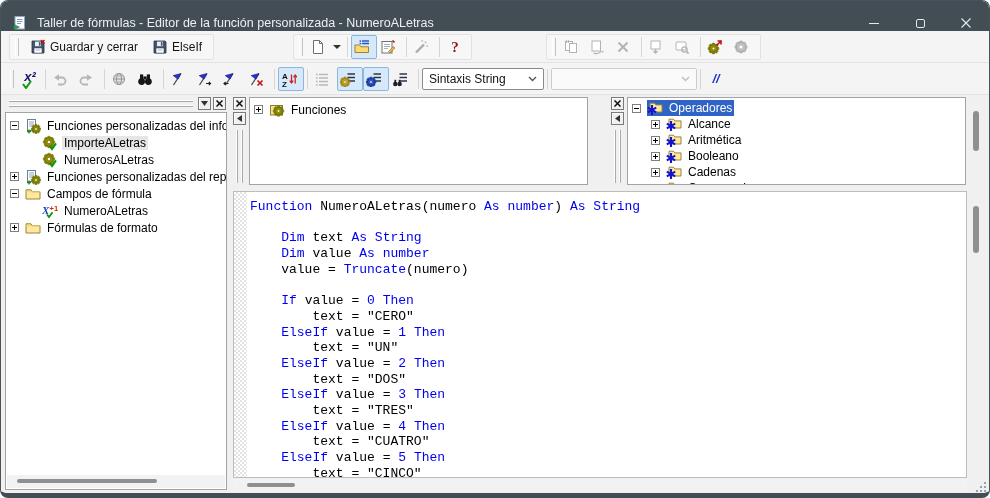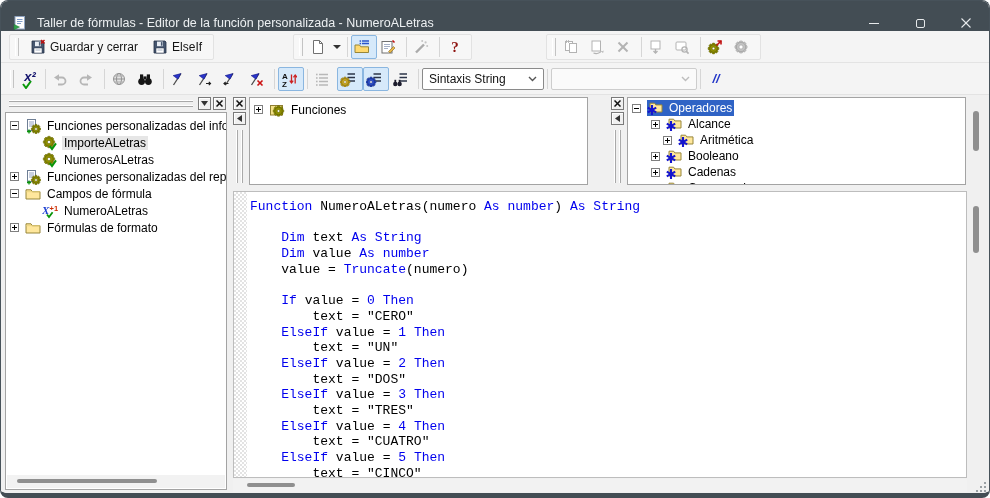--- a/index.html
+++ b/index.html
@@ -703,21 +703,21 @@
             <span class="ticon"><svg width="16" height="16" viewBox="0 0 16 16">
                 <path d="M3 3.2 h4.6 l1.2 1.7 H15 V12 H3 Z" fill="#ffe79c" stroke="#97863a"></path>
                 <g stroke="#1515cf" stroke-width="2.1">
                   <line x1="5" y1="5" x2="5" y2="15"></line>
                   <line x1="0.8" y1="7.6" x2="9.2" y2="12.4"></line>
                   <line x1="9.2" y1="7.6" x2="0.8" y2="12.4"></line>
                 </g>
               </svg></span>
             <span class="tlabel">Alcance</span>
           </div>
-          <div class="trow" style="padding-left: 35px;">
+          <div class="trow" style="padding-left: 23px;">
             <span class="exp">
               <svg width="9" height="9" viewBox="0 0 9 9">
                 <rect x="0.5" y="0.5" width="8" height="8" fill="#fff" stroke="#7f7f7f"></rect>
                 <line x1="2" y1="4.5" x2="7" y2="4.5" stroke="#000"></line>
                 <line x1="4.5" y1="2" x2="4.5" y2="7" stroke="#000"></line>
               </svg>
             </span>
             <span class="ticon"><svg width="16" height="16" viewBox="0 0 16 16">
                 <path d="M3 3.2 h4.6 l1.2 1.7 H15 V12 H3 Z" fill="#ffe79c" stroke="#97863a"></path>
                 <g stroke="#1515cf" stroke-width="2.1">

